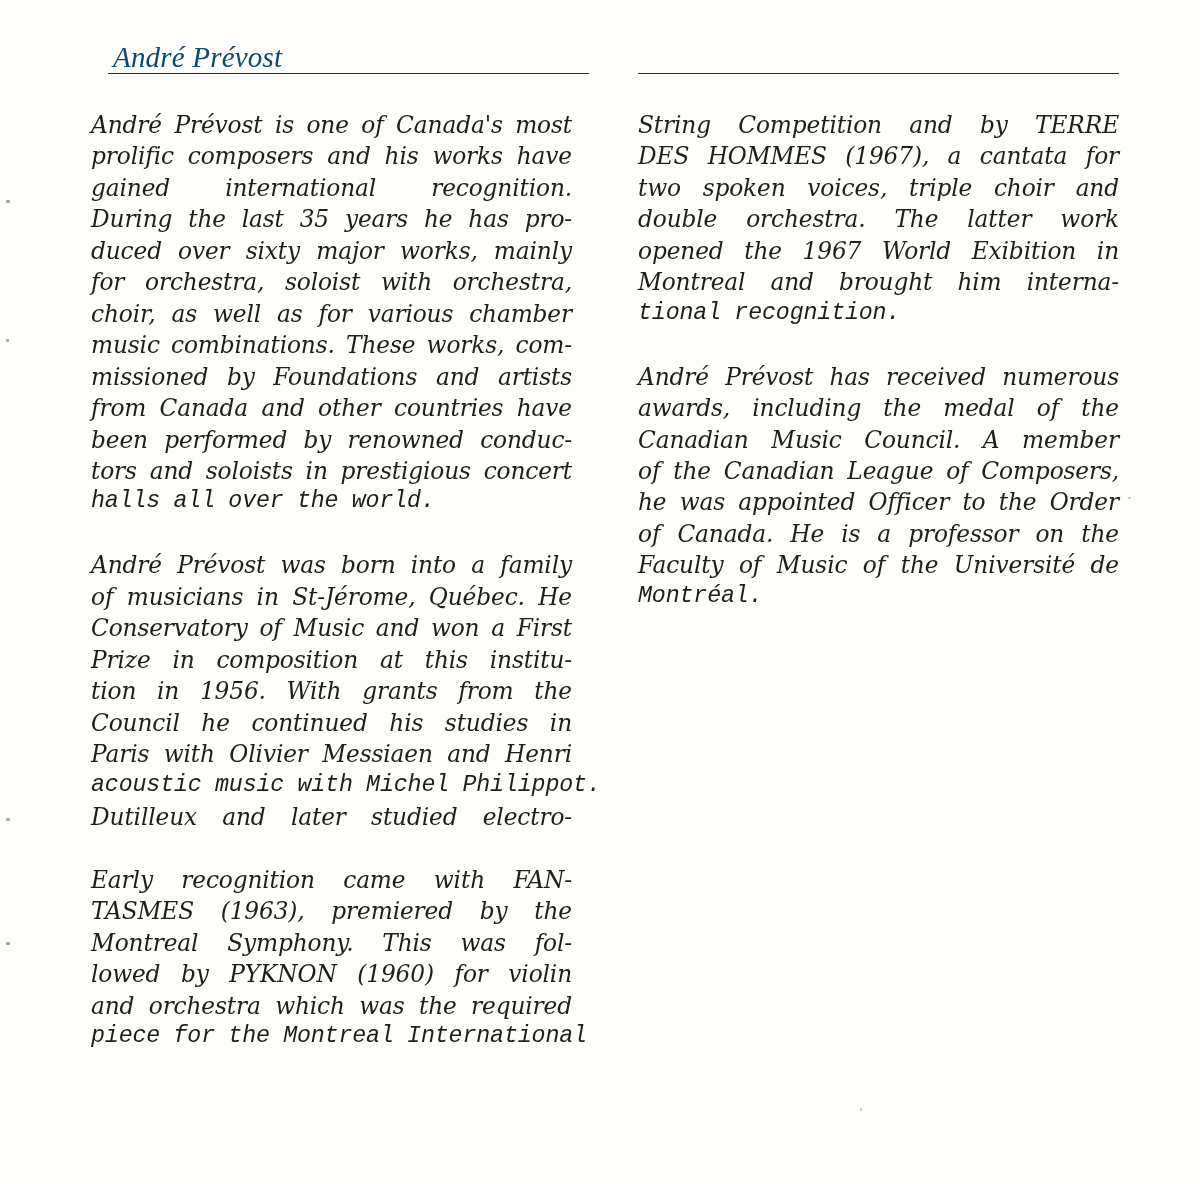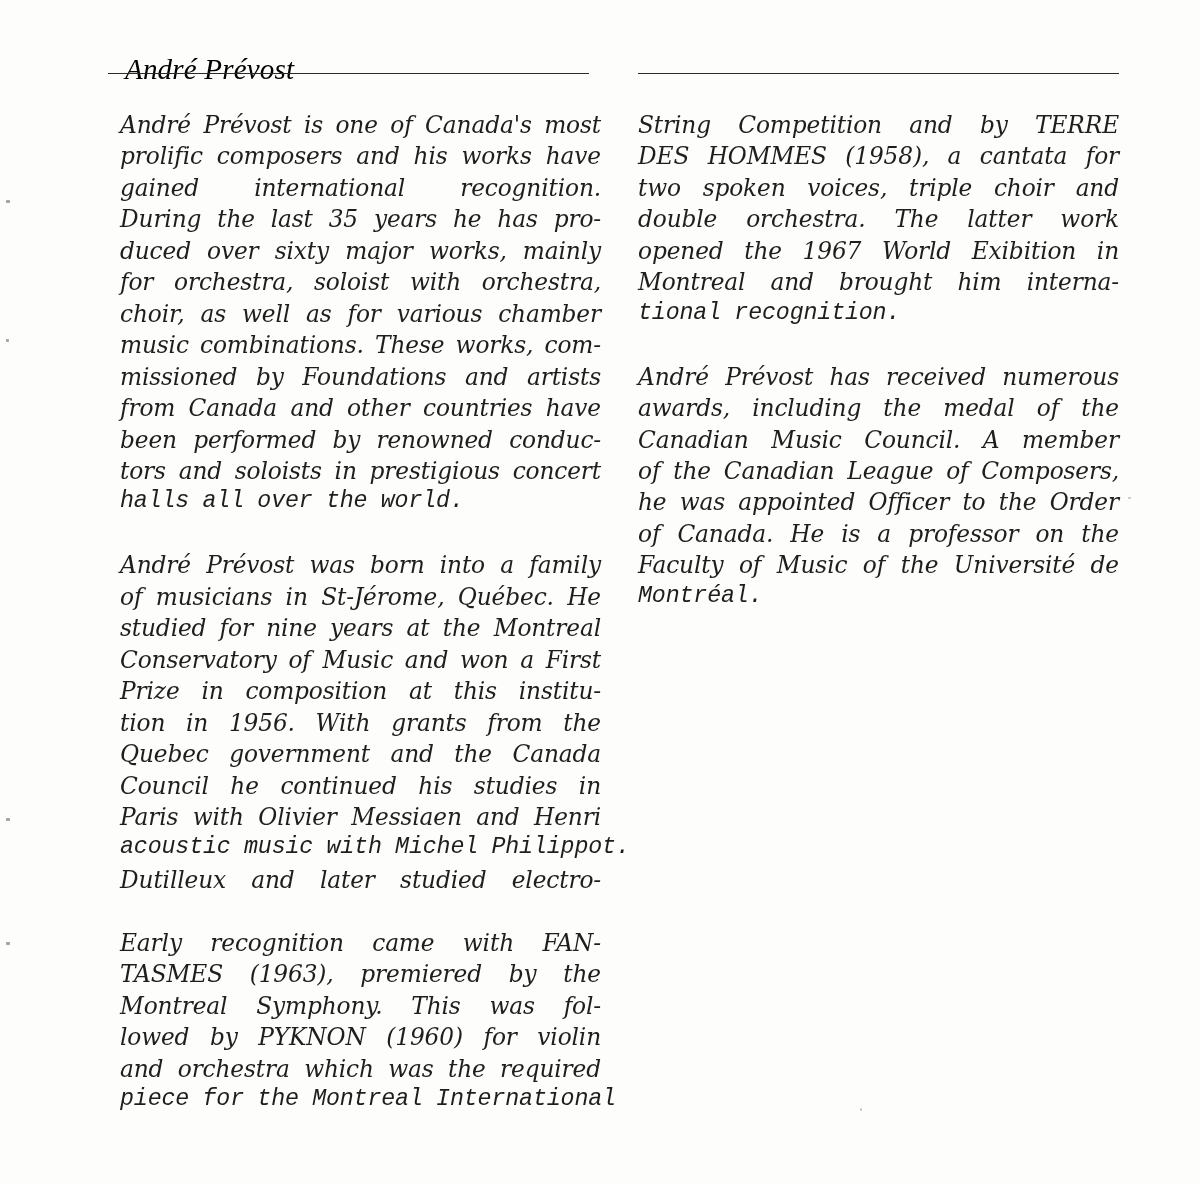--- a/index.html
+++ b/index.html
@@ -16,27 +16,27 @@
       font-family: "DejaVu Serif", "Liberation Serif", serif;
     }
     .page {
       position: absolute;
       inset: 0;
     }
     .heading {
       position: absolute;
       left: 109px;
       top: 36px;
-      margin: 16px;
+      margin: 4px;
       font-family: "Liberation Serif", "DejaVu Serif", serif;
       font-style: italic;
       font-weight: normal;
       font-size: 29px;
       line-height: 34px;
-      color: #000000;
+      color: #0c4a6e;
       letter-spacing: 0.2px;
     }
     .rule {
       position: absolute;
       top: 73px;
       height: 0;
       border-top: 1.6px solid #2a2a26;
     }
     .rule-left { left: 108px; width: 481px; }
     .rule-right { left: 638px; width: 481px; }
@@ -48,21 +48,21 @@
       font-family: "DejaVu Serif", "Liberation Serif", serif;
       font-style: italic;
       font-size: 23.3px;
       line-height: 31.45px;
       text-align: justify;
       text-align-last: left;
       color: #1e1e1c;
       letter-spacing: -0.15px;
       word-spacing: -0.5px;
     }
-    .column-left { left: 120px; }
+    .column-left { left: 91px; }
     .column-right { left: 638px; }
     .column p {
       margin: 0 0 31.45px 0;
       hyphens: manual;
     }
     .column p .ln {
       display: block;
       text-align: justify;
       text-align-last: justify;
       white-space: nowrap;
@@ -100,44 +100,42 @@
         <span class="ln">music combinations. These works, com-</span>
         <span class="ln">missioned by Foundations and artists</span>
         <span class="ln">from Canada and other countries have</span>
         <span class="ln">been performed by renowned conduc-</span>
         <span class="ln">tors and soloists in prestigious concert</span>
         <span class="ln last">halls all over the world.</span>
       </p>
     <p>
         <span class="ln">André Prévost was born into a family</span>
         <span class="ln">of musicians in St-Jérome, Québec. He</span>
-        <span class="ln">studied for nine years at the Montreal</span>
         <span class="ln">Conservatory of Music and won a First</span>
         <span class="ln">Prize in composition at this institu-</span>
         <span class="ln">tion in 1956. With grants from the</span>
-        <span class="ln">Quebec government and the Canada</span>
         <span class="ln">Council he continued his studies in</span>
         <span class="ln">Paris with Olivier Messiaen and Henri</span>
         <span class="ln last">acoustic music with Michel Philippot.</span>
         <span class="ln">Dutilleux and later studied electro-</span>
       </p>
     <p>
         <span class="ln">Early recognition came with FAN-</span>
         <span class="ln">TASMES (1963), premiered by the</span>
         <span class="ln">Montreal Symphony. This was fol-</span>
         <span class="ln">lowed by PYKNON (1960) for violin</span>
         <span class="ln">and orchestra which was the required</span>
         <span class="ln last">piece for the Montreal International</span>
       </p>
   </div>
 
   <div class="column column-right">
     <p>
         <span class="ln">String Competition and by TERRE</span>
-        <span class="ln">DES HOMMES (1958), a cantata for</span>
+        <span class="ln">DES HOMMES (1967), a cantata for</span>
         <span class="ln">two spoken voices, triple choir and</span>
         <span class="ln">double orchestra. The latter work</span>
         <span class="ln">opened the 1967 World Exibition in</span>
         <span class="ln">Montreal and brought him interna-</span>
         <span class="ln last">tional recognition.</span>
       </p>
     <p>
         <span class="ln">André Prévost has received numerous</span>
         <span class="ln">awards, including the medal of the</span>
         <span class="ln">Canadian Music Council. A member</span>

